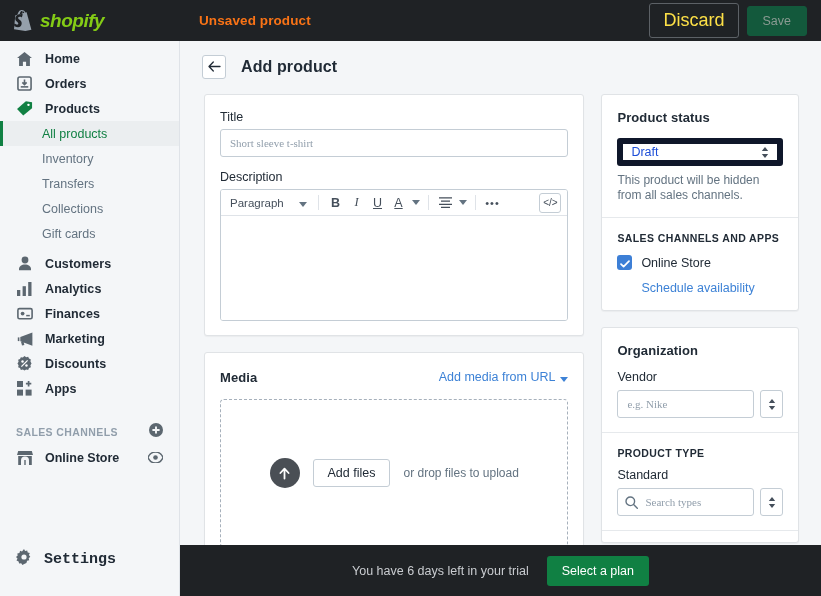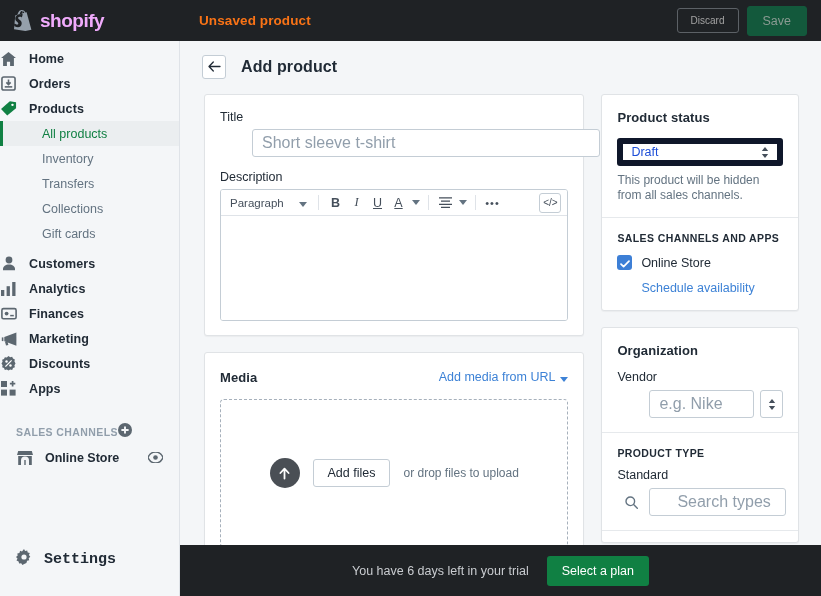--- a/index.html
+++ b/index.html
@@ -15,63 +15,63 @@
   .topbar {
     position: absolute; top: 0; left: 0; width: 821px; height: 41px;
     background: #1f2225; display: flex; align-items: center;
   }
   .topbar-brand {
     width: 180px; height: 41px; display: flex; align-items: center;
     padding-left: 14px; gap: 7px;
   }
   .shopify-logo-mark { width: 19px; height: 21px; display: block; }
   .shopify-word {
-    font-size: 19px; font-weight: bold;
-    color: #f0abfc; letter-spacing: -0.5px;
+    font-size: 19px; font-style: italic; font-weight: bold;
+    color: #84cc16; letter-spacing: -0.5px;
   }
   .topbar-title {
     flex: 1; color: #f97316; font-size: 13.5px; font-weight: bold;
     padding-left: 19px; letter-spacing: .1px;
   }
   .topbar-actions { display: flex; align-items: center; gap: 8px; padding-right: 14px; }
   .btn-discard {
-    background: transparent; border: 1px solid #5c6166; color: #a3a3a3;
-    font-size: 10px; border-radius: 3px; padding: 6px 13px;
+    background: transparent; border: 1px solid #5c6166; color: #fde047;
+    font-size: 18px; border-radius: 3px; padding: 6px 13px;
     font-family: "Liberation Sans", sans-serif; cursor: pointer;
   }
   .btn-save {
     background: #13593c; border: 1px solid #13593c; color: #8a9a92;
     font-size: 12.5px; border-radius: 3px; padding: 7px 15px;
     font-family: "Liberation Sans", sans-serif; cursor: default;
   }
 
   
   .sidebar {
     position: absolute; top: 41px; left: 0; width: 180px; height: 555px;
     background: #f4f6f8; border-right: 1px solid #dfe3e8;
   }
   .nav-item {
     position: relative; display: flex; align-items: center; height: 25px;
-    padding-left: 0; gap: 12px; cursor: pointer;
+    padding-left: 16px; gap: 12px; cursor: pointer;
   }
   .nav-item .ico { width: 17px; height: 17px; display: flex; align-items: center; justify-content: center; flex: 0 0 17px; }
   .nav-item .lbl { font-size: 12.5px; font-weight: bold; color: #212b36; letter-spacing: .1px; }
   .nav-group { padding-top: 5px; }
   .subnav-item {
     position: relative; display: flex; align-items: center; height: 25px;
     padding-left: 42px; cursor: pointer;
   }
   .subnav-item .lbl { font-size: 12.5px; color: #637381; }
   .subnav-item.active { background: #ebeef0; }
   .subnav-item.active .lbl { color: #108043; }
   .subnav-item.active::before {
     content: ""; position: absolute; left: 0; top: 0; width: 3px; height: 25px; background: #108043;
   }
   .sec-head {
-    display: flex; align-items: center; justify-content: flex-start;
+    display: flex; align-items: center; justify-content: space-between;
     padding: 0 16px 0 16px; height: 26px; margin-top: 18px;
   }
   .sec-head .lbl { font-size: 10.5px; font-weight: bold; color: #919eab; letter-spacing: .4px; }
   .chan-item {
     display: flex; align-items: center; height: 26px; padding: 0 16px 0 16px; gap: 12px; cursor: pointer;
   }
   .chan-item .ico { width: 17px; height: 17px; display: flex; align-items: center; justify-content: center; }
   .chan-item .lbl { font-size: 12.5px; font-weight: bold; color: #212b36; flex: 1; }
   .settings-row {
     position: absolute; bottom: 24px; left: 0; width: 180px;
@@ -98,23 +98,22 @@
   .card {
     background: #fff; border: 1px solid #e0e3e6; border-radius: 3px;
     box-shadow: 0 1px 1px rgba(0,0,0,.04); margin-bottom: 16px;
   }
   .card-pad { padding: 15px 15px 14px 15px; }
   .card-title { font-size: 13px; font-weight: bold; color: #212b36; letter-spacing: .1px; }
 
   .field-label { font-size: 12.5px; color: #212b36; margin-bottom: 5px; display: block; }
   .txt-input {
     width: 100%; height: 28px; border: 1px solid #c4cdd5; border-radius: 3px;
-    padding: 0 9px; font-size: 16px; color: #212b36; background: #fff;
-    font-family: Liberation Sans, sans-serif;
-    margin-left: 32px;
+    padding: 0 9px; font-size: 11px; color: #212b36; background: #fff;
+    font-family: Liberation Serif, serif;
   }
   .txt-input::placeholder { color: #919eab; }
 
   
   .editor { border: 1px solid #c4cdd5; border-radius: 3px; overflow: hidden; }
   .editor-toolbar {
     display: flex; align-items: center; height: 26px; border-bottom: 1px solid #dfe3e8;
     padding: 0 6px 0 6px; gap: 2px; background: #fff;
   }
   .tb-select {

